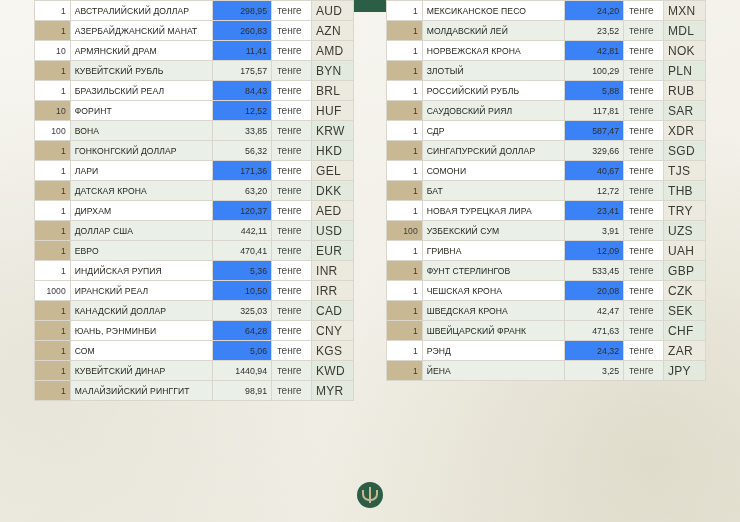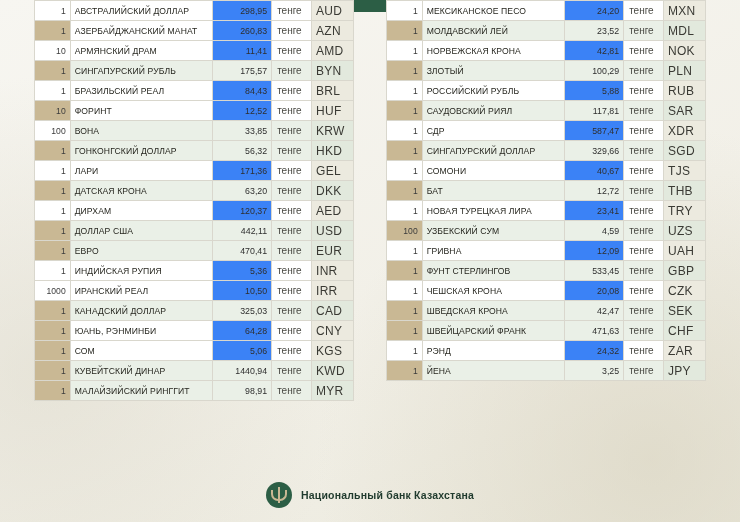--- a/index.html
+++ b/index.html
@@ -180,21 +180,21 @@
             </tr>
             <tr>
               <td class="qty">10</td>
               <td class="name">АРМЯНСКИЙ ДРАМ</td>
               <td class="val">11,41</td>
               <td class="cur">тенге</td>
               <td class="code">AMD</td>
             </tr>
             <tr class="green">
               <td class="qty accent">1</td>
-              <td class="name">СИНГАПУРСКИЙ РУБЛЬ</td>
+              <td class="name">КУВЕЙТСКИЙ РУБЛЬ</td>
               <td class="val">175,57</td>
               <td class="cur">тенге</td>
               <td class="code">BYN</td>
             </tr>
             <tr>
               <td class="qty">1</td>
               <td class="name">БРАЗИЛЬСКИЙ РЕАЛ</td>
               <td class="val">84,43</td>
               <td class="cur">тенге</td>
               <td class="code">BRL</td>
@@ -383,21 +383,21 @@
             <tr>
               <td class="qty">1</td>
               <td class="name">НОВАЯ ТУРЕЦКАЯ ЛИРА</td>
               <td class="val">23,41</td>
               <td class="cur">тенге</td>
               <td class="code">TRY</td>
             </tr>
             <tr class="green">
               <td class="qty accent">100</td>
               <td class="name">УЗБЕКСКИЙ СУМ</td>
-              <td class="val">4,59</td>
+              <td class="val">3,91</td>
               <td class="cur">тенге</td>
               <td class="code">UZS</td>
             </tr>
             <tr>
               <td class="qty">1</td>
               <td class="name">ГРИВНА</td>
               <td class="val">12,09</td>
               <td class="cur">тенге</td>
               <td class="code">UAH</td>
             </tr>
@@ -445,14 +445,13 @@
             </tr>
           </tbody>
       </table>
     </div>
   </div>
 
 </div>
 
 <div class="footer">
   <span class="footer-logo"></span>
-  <span class="footer-text">Национальный банк Казахстана</span>
 </div>
 
 </body></html>

